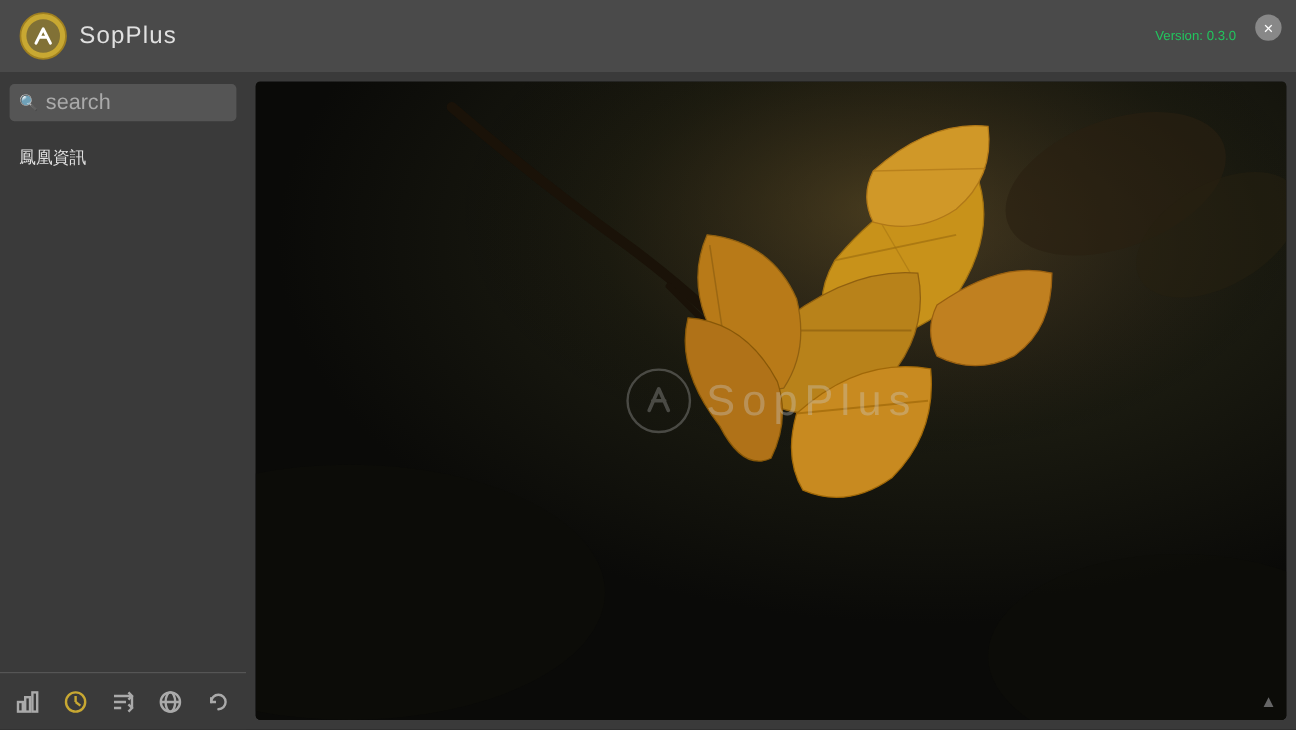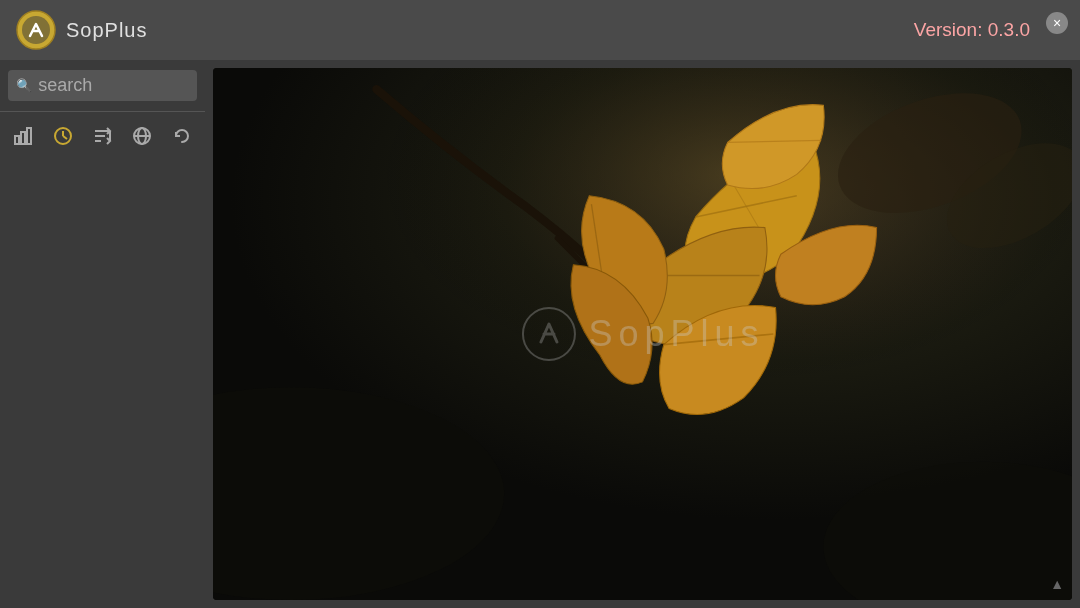--- a/index.html
+++ b/index.html
@@ -29,22 +29,22 @@
     }
     #app-title-text {
       font-size: 20px;
       color: #e0e0e0;
       font-weight: 400;
       letter-spacing: 1px;
     }
     #version-text {
       position: absolute;
       right: 50px;
-      color: #fca5a5;
-      font-size: 19px;
+      color: #22c55e;
+      font-size: 11px;
     }
     #close-button {
       position: absolute;
       right: 12px;
       top: 12px;
       width: 22px;
       height: 22px;
       border-radius: 50%;
       background: #888;
       border: none;
@@ -219,20 +219,23 @@
 <div id="main-layout">
 
   <div id="sidebar">
     <div id="search-container">
       <div id="search-input-wrapper">
         <span id="search-icon">🔍</span>
         <input id="search-input" type="text" placeholder="search" style="">
       </div>
     </div>
 
+    <div id="sidebar-items">
+      <div class="sidebar-item">鳳凰資訊</div>
+    </div>
 
     <div id="bottom-toolbar">
       <div class="toolbar-icon">
         <svg width="20" height="20" viewBox="0 0 20 20" fill="none" stroke="currentColor" stroke-width="2">
           <rect x="2" y="10" width="4" height="8"></rect>
           <rect x="8" y="6" width="4" height="12"></rect>
           <rect x="14" y="2" width="4" height="16"></rect>
         </svg>
       </div>
       <div class="toolbar-icon active">

